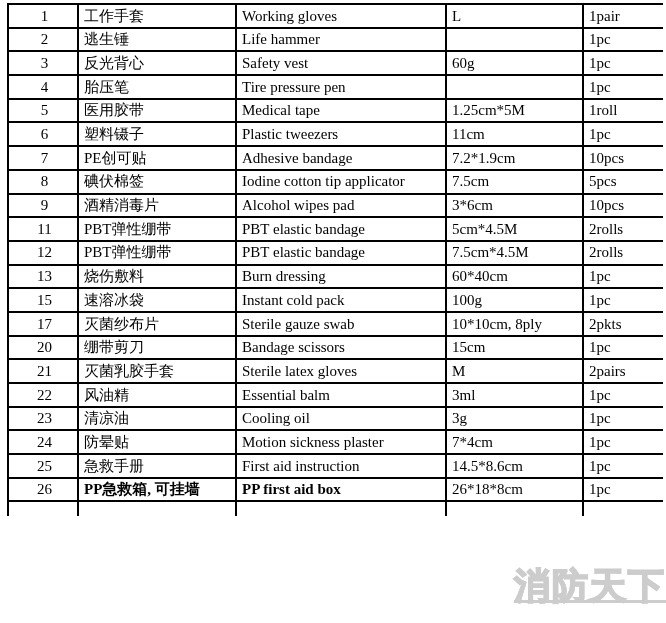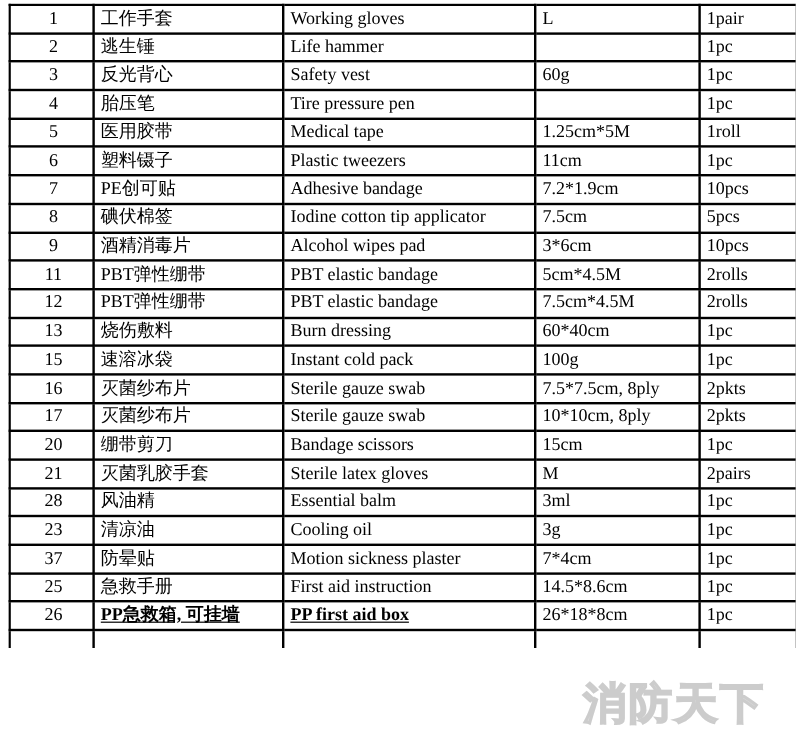--- a/index.html
+++ b/index.html
@@ -38,40 +38,40 @@
     white-space: nowrap;
     overflow: hidden;
   }
   td.c-no {
     text-align: center;
     padding: 0;
   }
   tr.bold-row td.c-cn,
   tr.bold-row td.c-en {
     font-weight: bold;
-    text-decoration: underline;
   }
   tr.stub-row td {
     height: 14px;
     border-top: 2px solid #000;
     border-bottom: none;
   }
   .watermark {
     position: absolute;
-    left: 486px;
+    left: 514px;
     top: 562px;
     font-size: 36px;
     font-weight: bold;
     letter-spacing: 2px;
     color: rgba(255,255,255,0.15);
     -webkit-text-stroke: 1.5px #cccccc;
     text-shadow: 0 0 1px #d8d8d8;
     pointer-events: none;
     z-index: 5;
     white-space: nowrap;
+    text-decoration: underline;
   }
 </style>
 </head>
 <body>
 
 <div class="table-wrap">
   <table class="contents">
     <colgroup>
       <col style="width:70px">
       <col style="width:158px">
@@ -165,27 +165,20 @@
     <td class="c-qty">1pc</td>
   </tr>
         <tr>
     <td class="c-no">15</td>
     <td class="c-cn">速溶冰袋</td>
     <td class="c-en">Instant cold pack</td>
     <td class="c-size">100g</td>
     <td class="c-qty">1pc</td>
   </tr>
         <tr>
-    <td class="c-no">16</td>
-    <td class="c-cn">灭菌纱布片</td>
-    <td class="c-en">Sterile gauze swab</td>
-    <td class="c-size">7.5*7.5cm, 8ply</td>
-    <td class="c-qty">2pkts</td>
-  </tr>
-        <tr>
     <td class="c-no">17</td>
     <td class="c-cn">灭菌纱布片</td>
     <td class="c-en">Sterile gauze swab</td>
     <td class="c-size">10*10cm, 8ply</td>
     <td class="c-qty">2pkts</td>
   </tr>
         <tr>
     <td class="c-no">20</td>
     <td class="c-cn">绷带剪刀</td>
     <td class="c-en">Bandage scissors</td>
@@ -193,35 +186,35 @@
     <td class="c-qty">1pc</td>
   </tr>
         <tr>
     <td class="c-no">21</td>
     <td class="c-cn">灭菌乳胶手套</td>
     <td class="c-en">Sterile latex gloves</td>
     <td class="c-size">M</td>
     <td class="c-qty">2pairs</td>
   </tr>
         <tr>
-    <td class="c-no">28</td>
+    <td class="c-no">22</td>
     <td class="c-cn">风油精</td>
     <td class="c-en">Essential balm</td>
     <td class="c-size">3ml</td>
     <td class="c-qty">1pc</td>
   </tr>
         <tr>
     <td class="c-no">23</td>
     <td class="c-cn">清凉油</td>
     <td class="c-en">Cooling oil</td>
     <td class="c-size">3g</td>
     <td class="c-qty">1pc</td>
   </tr>
         <tr>
-    <td class="c-no">37</td>
+    <td class="c-no">24</td>
     <td class="c-cn">防晕贴</td>
     <td class="c-en">Motion sickness plaster</td>
     <td class="c-size">7*4cm</td>
     <td class="c-qty">1pc</td>
   </tr>
         <tr>
     <td class="c-no">25</td>
     <td class="c-cn">急救手册</td>
     <td class="c-en">First aid instruction</td>
     <td class="c-size">14.5*8.6cm</td>

